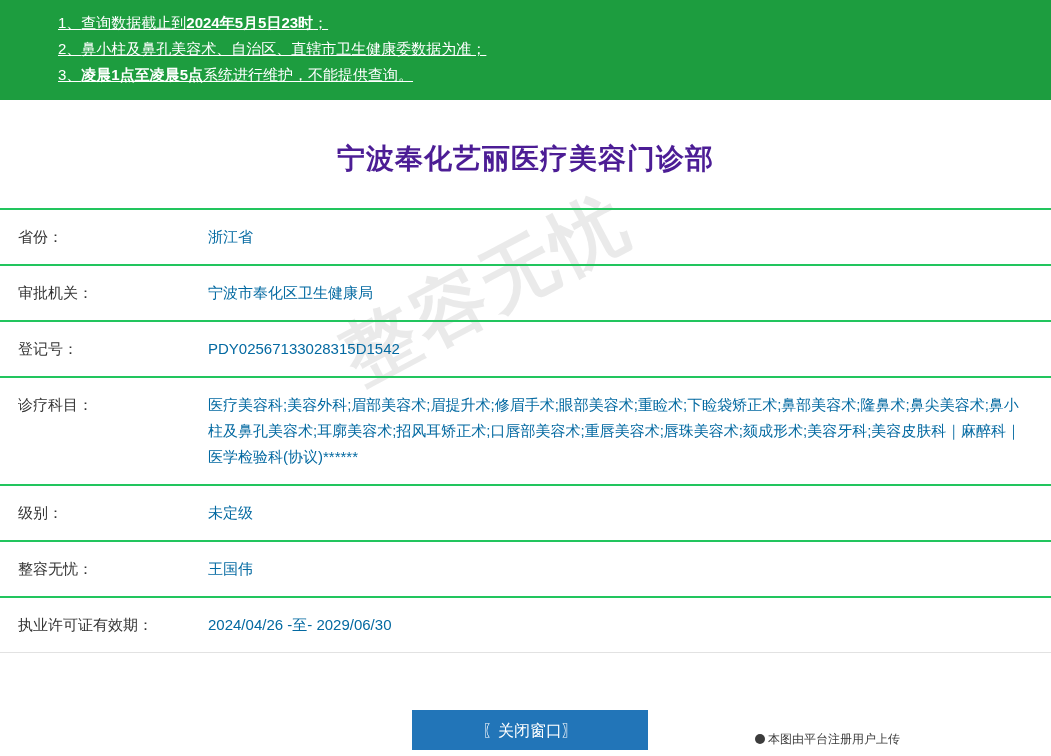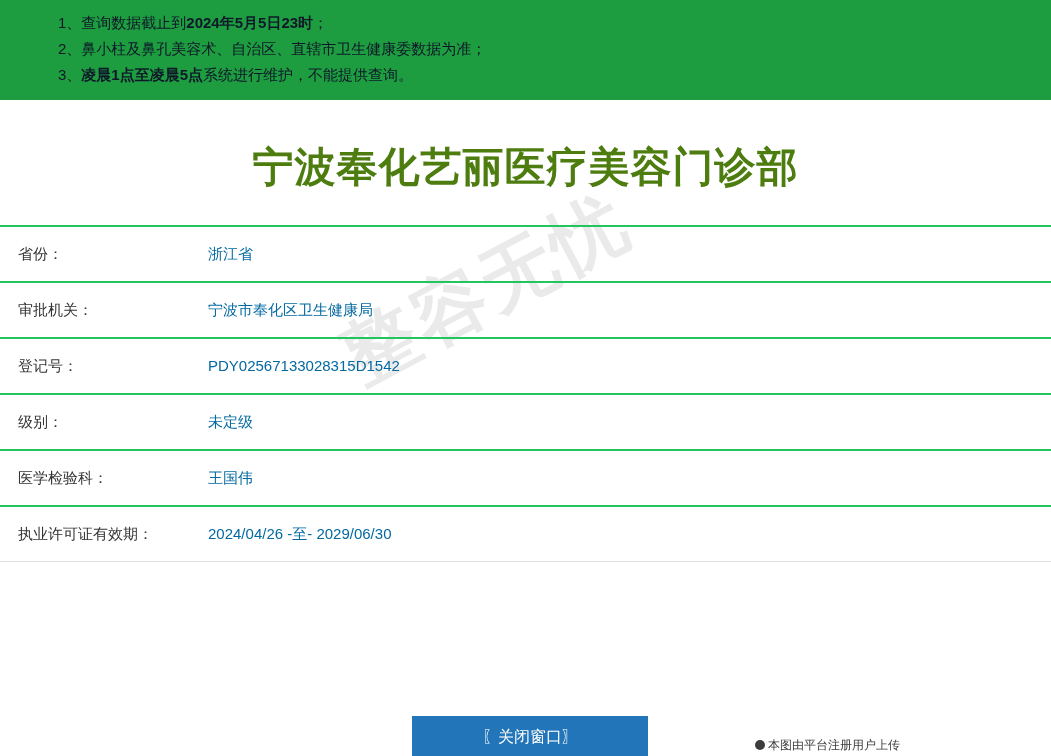--- a/index.html
+++ b/index.html
@@ -12,39 +12,40 @@
     background: #ffffff;
     font-family: "Liberation Sans", sans-serif;
     color: #333333;
     position: relative;
     overflow: hidden;
   }
 
   
   .notice-banner {
     background: #1d9d3f;
-    color: #0f172a;
+    color: #ffffff;
     padding: 10px 0 12px 0;
     font-size: 15px;
     line-height: 26px;
+    text-decoration: underline;
   }
   .notice-line {
     padding-left: 58px;
     white-space: nowrap;
   }
   .notice-line b {
     font-weight: bold;
   }
 
   
   .doc-title {
     text-align: center;
-    font-size: 41px;
+    font-size: 28px;
     font-weight: bold;
-    color: #4d7c0f;
+    color: #4c1d95;
     padding: 40px 0 30px 0;
     letter-spacing: 1px;
   }
 
   
   .info-table {
     width: 1051px;
     border-collapse: collapse;
     position: relative;
     z-index: 2;
@@ -88,21 +89,21 @@
     letter-spacing: 4px;
     pointer-events: none;
     z-index: 1;
     font-family: "DejaVu Serif", serif;
   }
 
   
   .footer-area {
     position: absolute;
     left: 0;
-    bottom: 0;
+    bottom: 6px;
     width: 904px;
     height: 68px;
   }
   .close-button {
     position: absolute;
     left: 412px;
     bottom: 0;
     width: 236px;
     height: 40px;
     background: #2275b8;
@@ -158,26 +159,30 @@
       <td class="cell-value">浙江省</td>
     </tr>
     <tr>
       <td class="cell-label">审批机关：</td>
       <td class="cell-value">宁波市奉化区卫生健康局</td>
     </tr>
     <tr>
       <td class="cell-label">登记号：</td>
       <td class="cell-value">PDY02567133028315D1542</td>
     </tr>
+    <tr class="row-tall">
+      <td class="cell-label">诊疗科目：</td>
+      <td class="cell-value">医疗美容科;美容外科;眉部美容术;眉提升术;修眉手术;眼部美容术;重睑术;下睑袋矫正术;鼻部美容术;隆鼻术;鼻尖美容术;鼻小柱及鼻孔美容术;耳廓美容术;招风耳矫正术;口唇部美容术;重唇美容术;唇珠美容术;颏成形术;美容牙科;美容皮肤科｜麻醉科｜医学检验科(协议)******</td>
+    </tr>
     <tr>
       <td class="cell-label">级别：</td>
       <td class="cell-value">未定级</td>
     </tr>
     <tr>
-      <td class="cell-label">医学检验科：</td>
+      <td class="cell-label">整容无忧：</td>
       <td class="cell-value">王国伟</td>
     </tr>
     <tr>
       <td class="cell-label">执业许可证有效期：</td>
       <td class="cell-value">2024/04/26 -至- 2029/06/30</td>
     </tr>
   </tbody>
 </table>
 
 <div class="footer-area">

